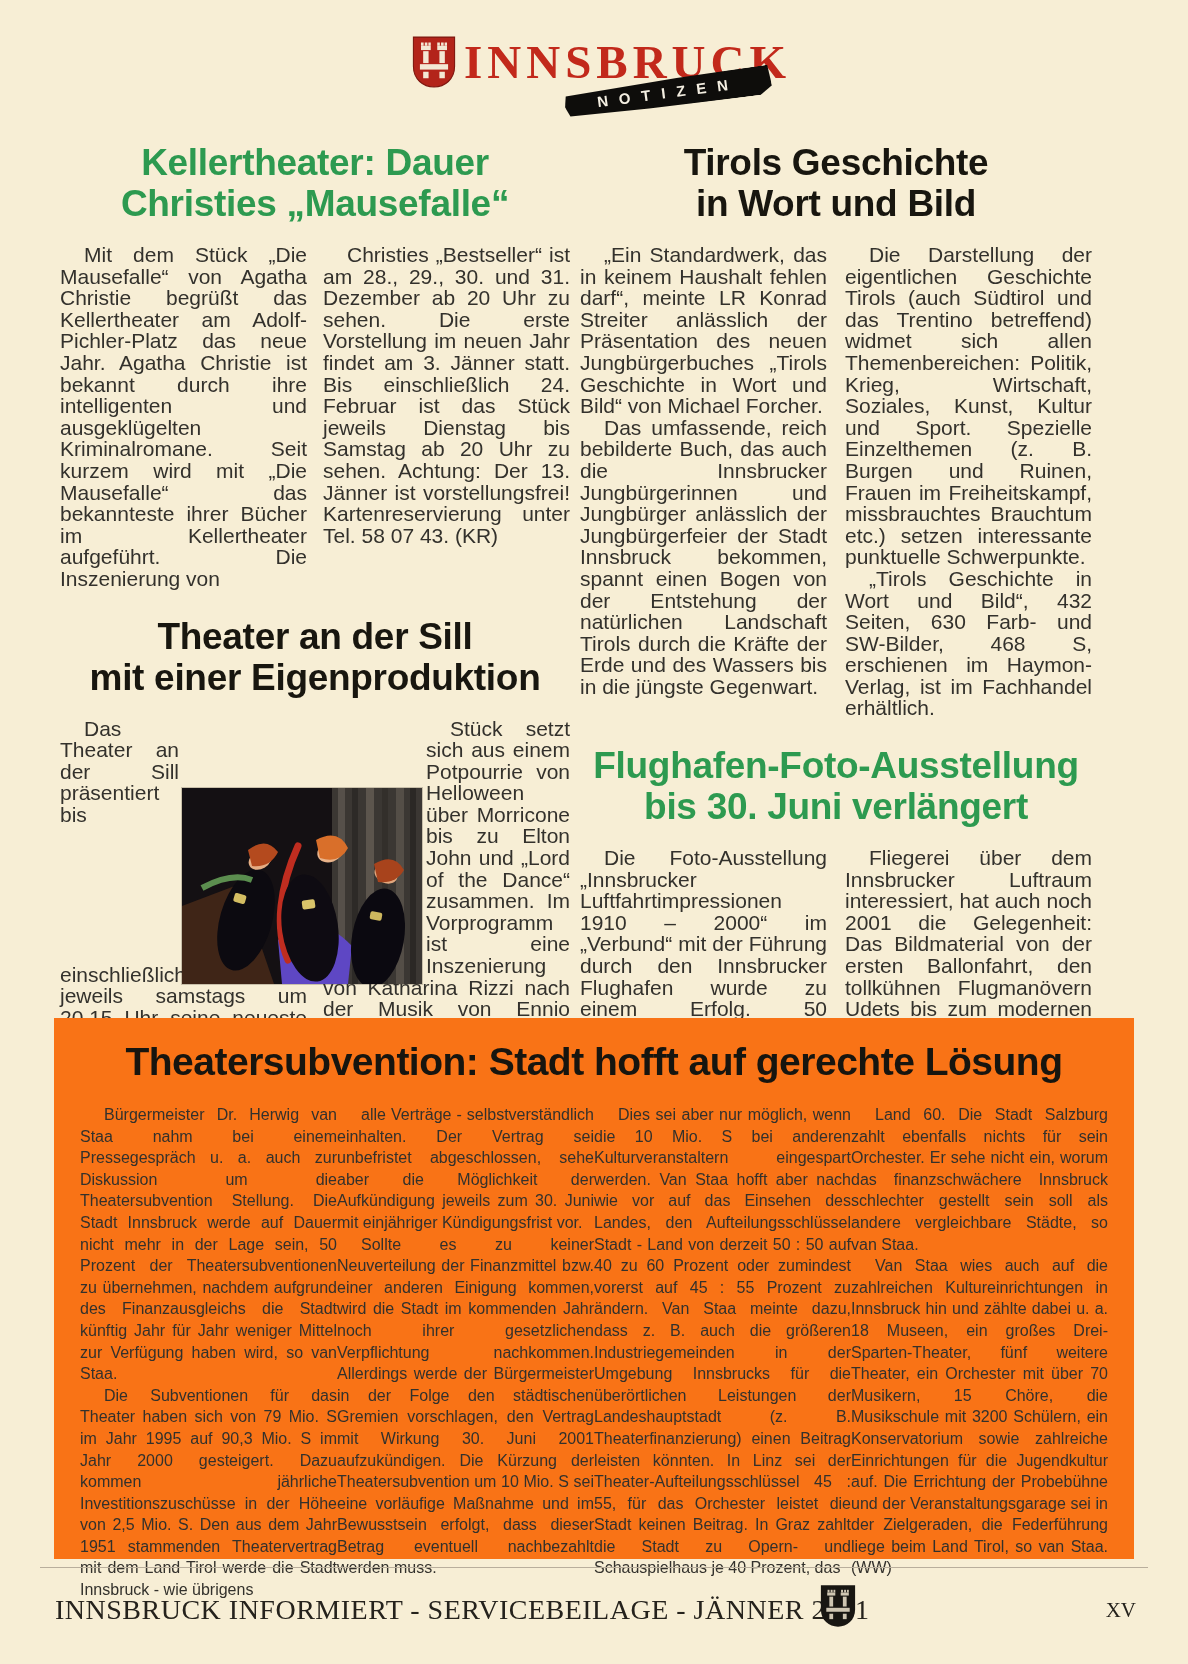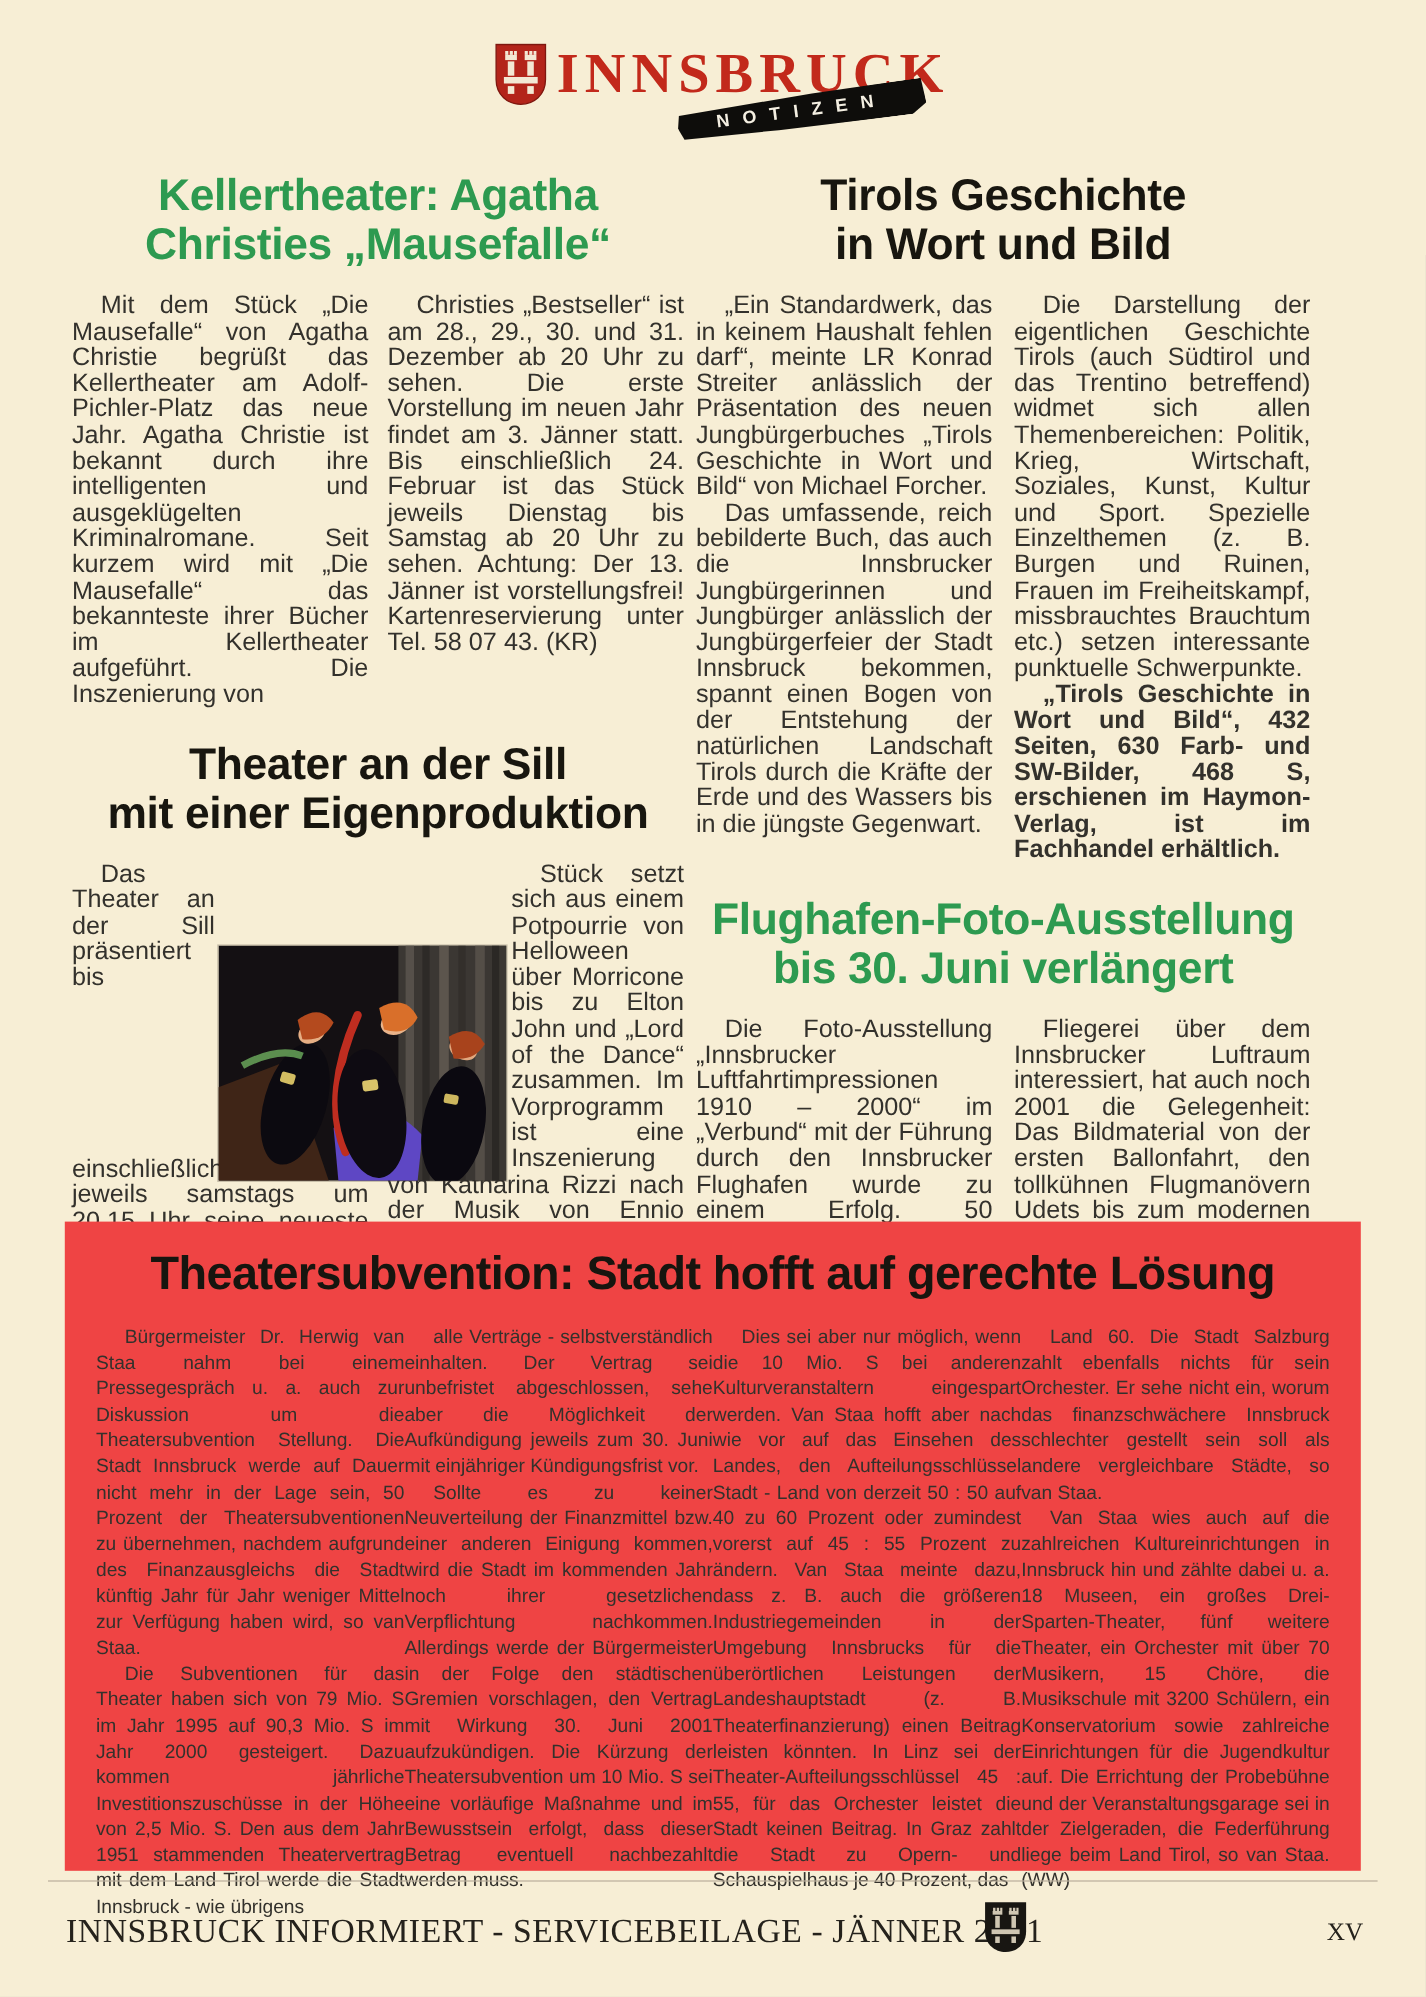--- a/index.html
+++ b/index.html
@@ -32,37 +32,37 @@
   .headline {
     font-weight:bold; text-align:center; margin:0 0 20px;
     font-size:37px; line-height:41px; letter-spacing:-0.3px; color:#18160f;
   }
   .headline.green { color:#2d9a50; }
   .headline .hl-line { display:block; }
 
   .cols { display:flex; justify-content:space-between; }
   .col { width:247px; text-align:justify; font-size:21px; line-height:21.6px; }
   .col p { margin:0; text-indent:24px; }
-  .bold-para { font-weight:bold; }
+  .bold-para { font-weight:normal; }
 
   .spacer-top { margin-top:26px; }
 
   
   .sill-body { position:relative; margin-top:2px; }
   .spacer-right { float:right; width:128px; height:202px; margin-top:44px; }
   .spacer-left  { float:left;  width:103px; height:208px; margin-top:44px; }
   .photo {
     position:absolute; left:122px; top:70px; width:240px; height:196px;
     box-shadow:0 0 0 1px rgba(60,50,40,.25);
   }
 
   
   .pinkbox {
     position:absolute; left:54px; top:1018px; width:1080px; height:541px;
-    background:#ef4444; box-sizing:border-box; padding:16px 26px 0;
+    background:#f97316; box-sizing:border-box; padding:16px 26px 0;
   }
   .pink-title {
     font-weight:bold; font-size:39px; line-height:44px; letter-spacing:-0.5px;
     text-align:center; color:#17150f; margin:6px 0 20px;
   }
   .pink-cols { display:flex; }
   .pink-col { flex:1; text-align:justify; font-size:16px; line-height:21.6px; }
   .pink-col p { margin:0; text-indent:24px; }
 
   
@@ -100,21 +100,21 @@
         </g>
       </svg>
       <div class="brand">INNSBRUCK</div>
     </div>
     <div class="banner">NOTIZEN</div>
   </div>
 
   <div class="region-left">
 
     <h1 class="headline green">
-      <span class="hl-line">Kellertheater: Agatha</span>
+      <span class="hl-line">Kellertheater: Dauer</span>
       <span class="hl-line">Christies „Mausefalle“</span>
     </h1>
     <div class="cols">
       <div class="col">
         <p>Mit dem Stück „Die Mausefalle“ von Agatha Christie begrüßt das Kellertheater am Adolf-Pichler-Platz das neue Jahr. Agatha Christie ist bekannt durch ihre intelligenten und ausgeklügelten Kriminalromane. Seit kurzem wird mit „Die Mausefalle“ das bekannteste ihrer Bücher im Kellertheater aufgeführt. Die Inszenierung von</p>
       </div>
       <div class="col">
         <p>Christies „Bestseller“ ist am 28., 29., 30. und 31. Dezember ab 20 Uhr zu sehen. Die erste Vorstellung im neuen Jahr findet am 3. Jänner statt. Bis einschließlich 24. Februar ist das Stück jeweils Dienstag bis Samstag ab 20 Uhr zu sehen. Achtung: Der 13. Jänner ist vorstellungsfrei! Kartenreservierung unter Tel. 58 07 43. (KR)</p>
       </div>
     </div>

